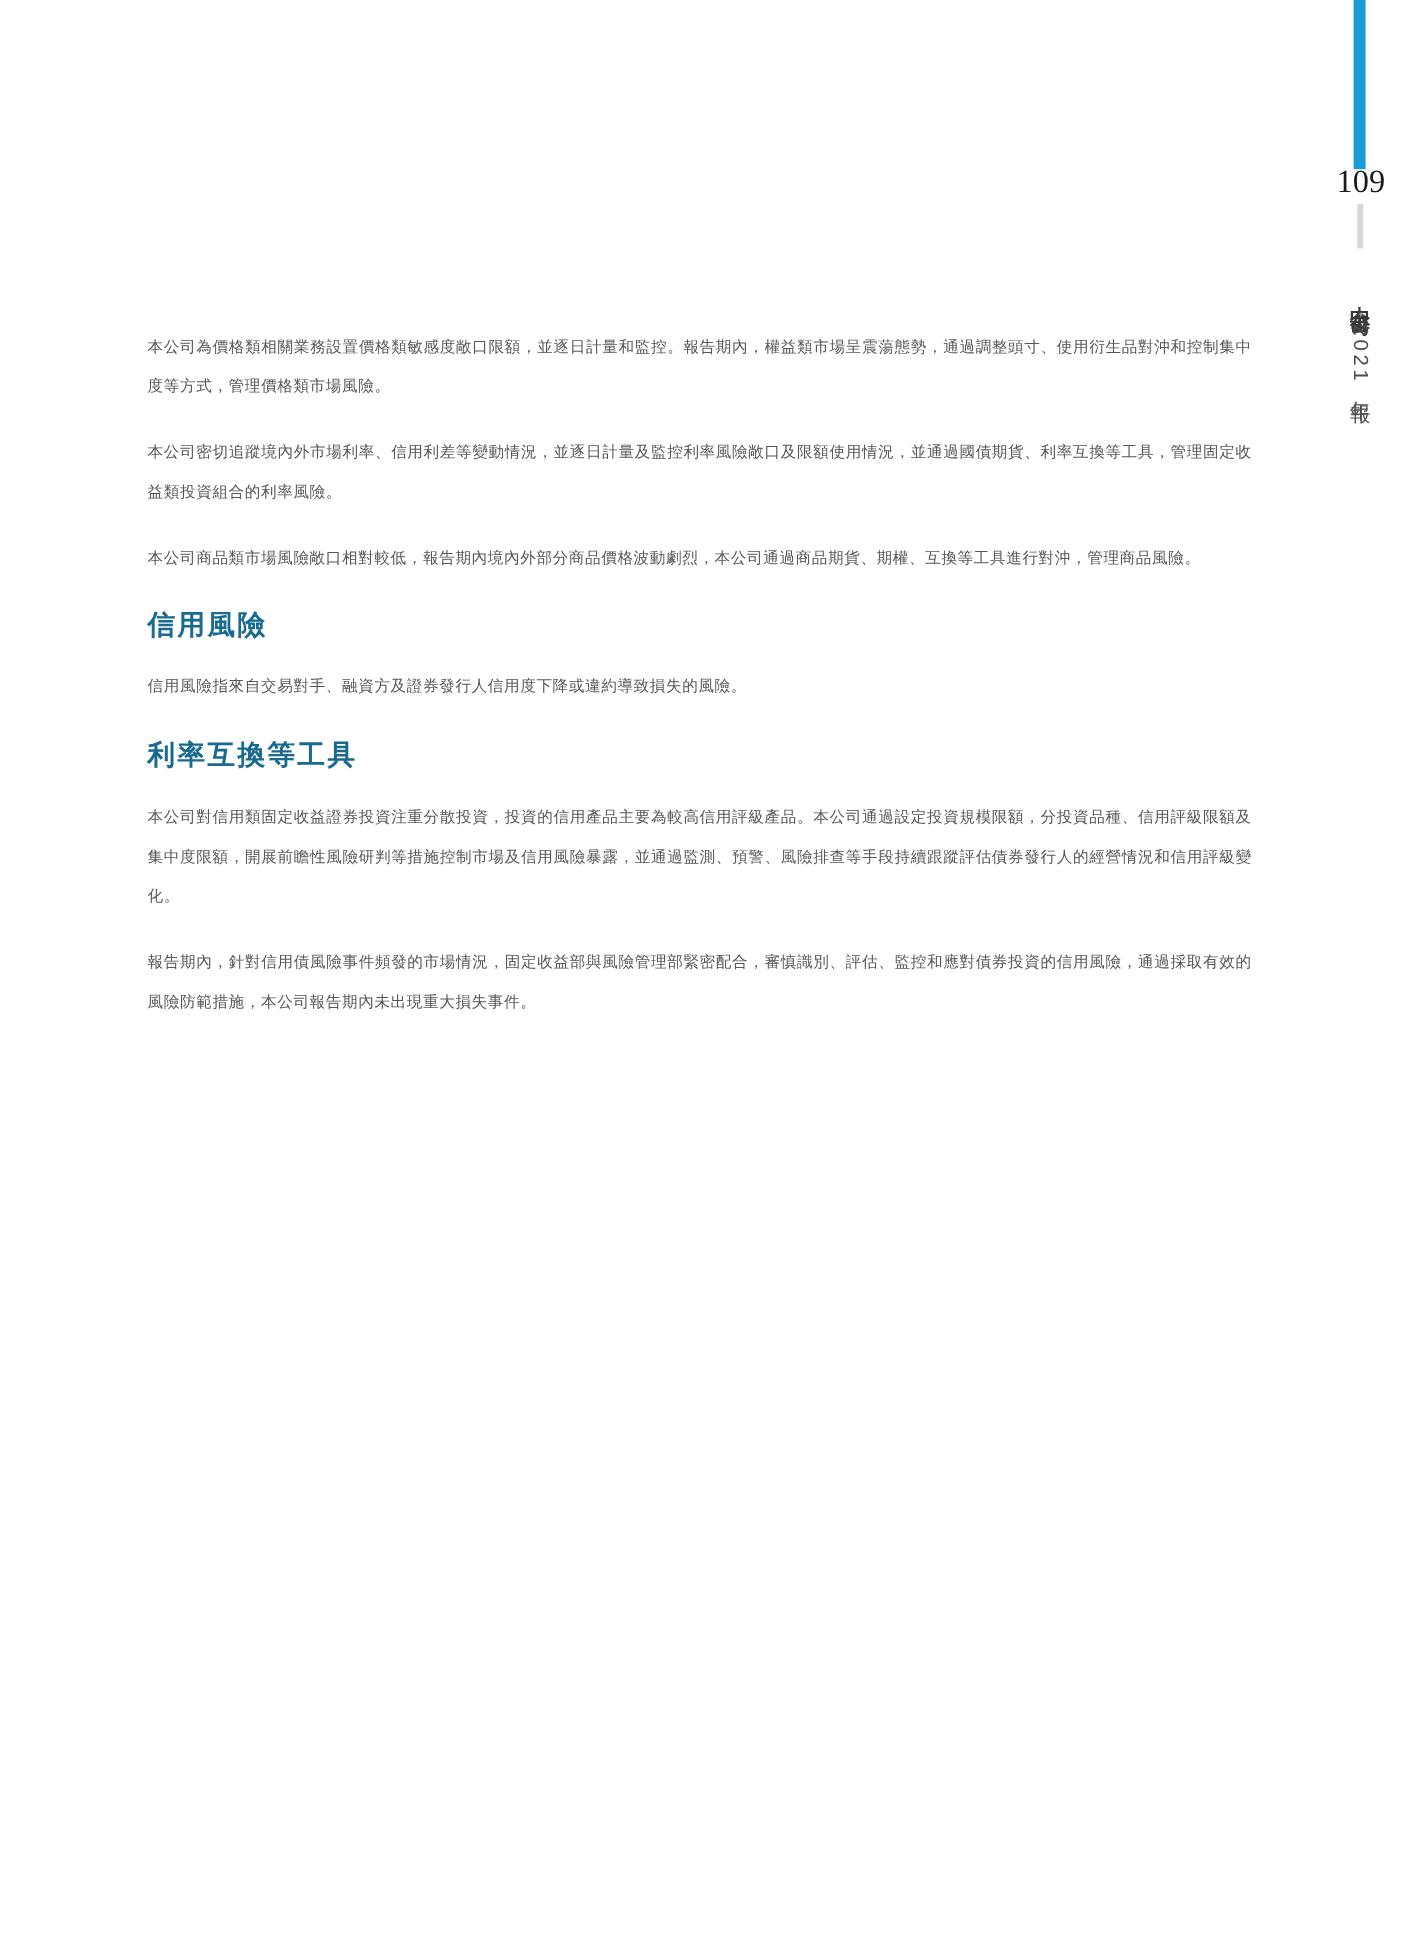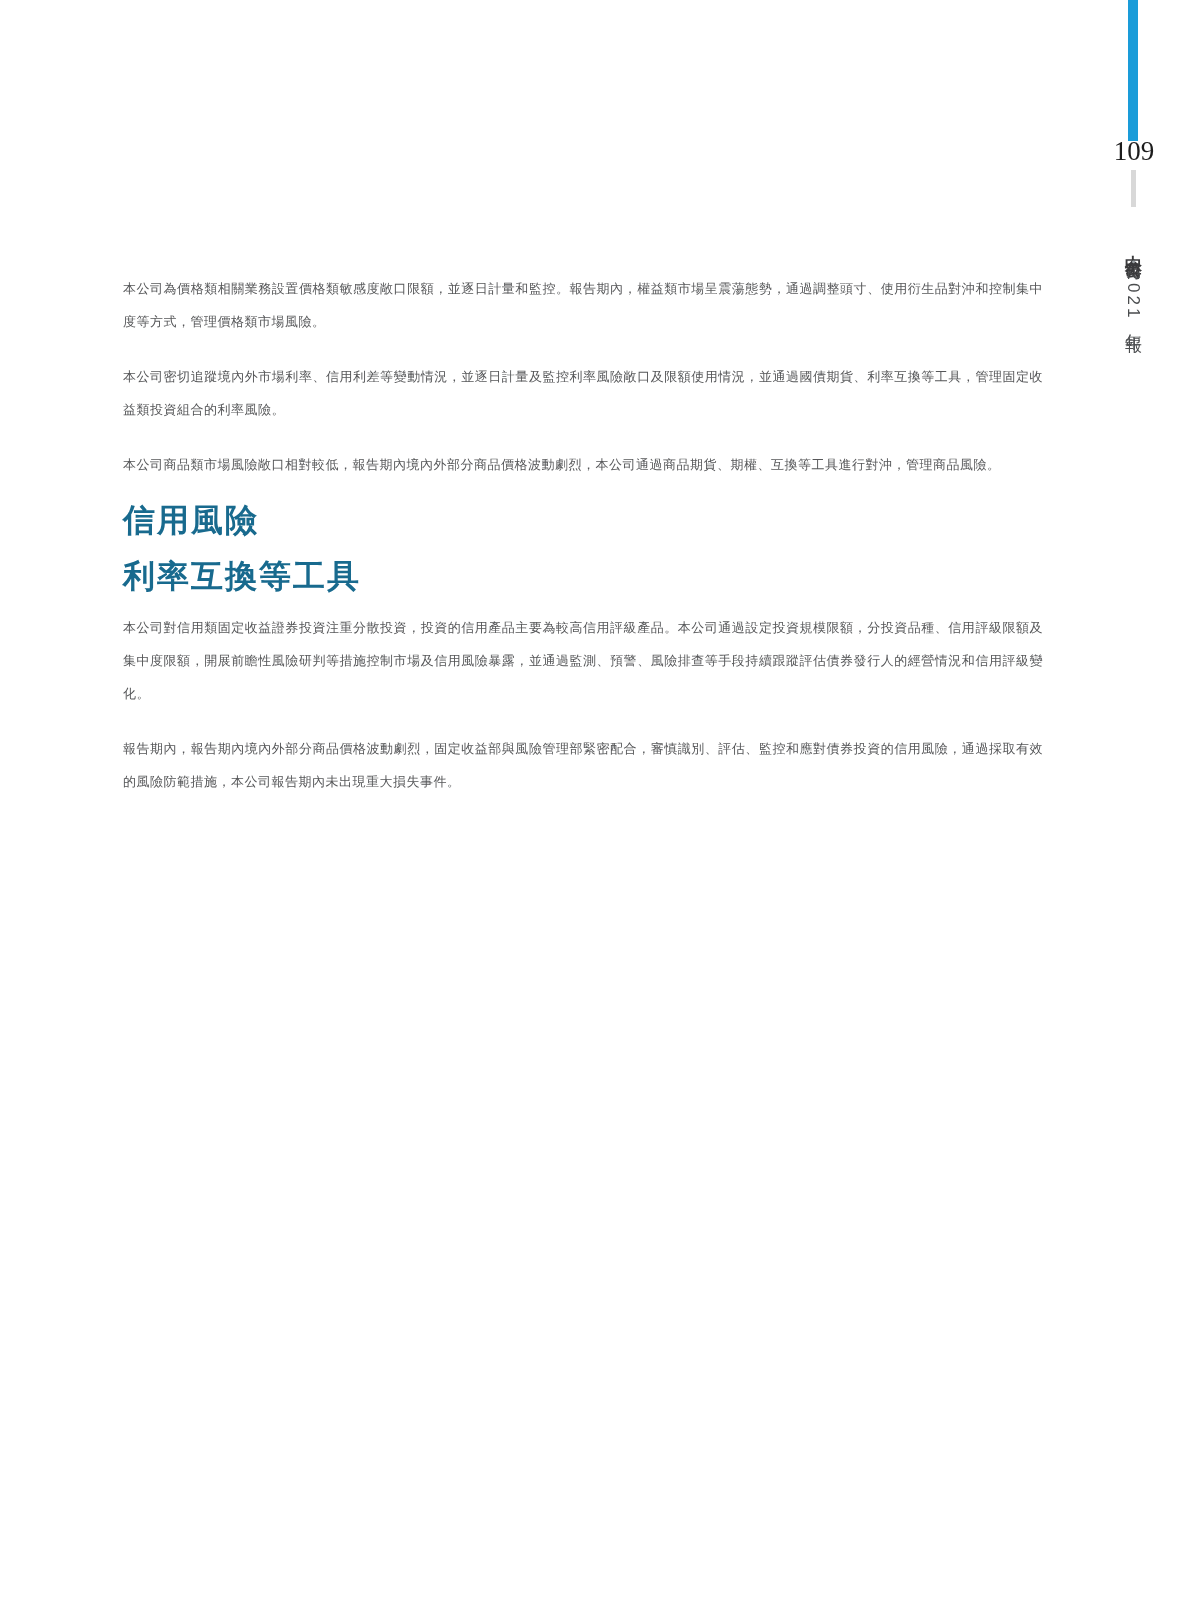--- a/index.html
+++ b/index.html
@@ -84,21 +84,21 @@
   }
   .content p {
     margin: 0 0 22px 0;
     font-size: 13px;
     line-height: 33px;
     text-align: justify;
     letter-spacing: 0.5px;
   }
   .content h2 {
     margin: 26px 0 20px 0;
-    font-size: 32px;
+    font-size: 23px;
     line-height: 30px;
     font-weight: bold;
     color: #186a8e;
     letter-spacing: 2px;
   }
   .content h2:first-of-type {
     margin-top: 24px;
   }
 </style>
 </head>
@@ -112,19 +112,20 @@
   <div class="vertical-title">
     <span class="brand">中金公司</span><span class="sep">•</span><span class="edition">2021年報</span>
   </div>
 
   <div class="content">
     <p>本公司為價格類相關業務設置價格類敏感度敞口限額，並逐日計量和監控。報告期內，權益類市場呈震蕩態勢，通過調整頭寸、使用衍生品對沖和控制集中度等方式，管理價格類市場風險。</p>
     <p>本公司密切追蹤境內外市場利率、信用利差等變動情況，並逐日計量及監控利率風險敞口及限額使用情況，並通過國債期貨、利率互換等工具，管理固定收益類投資組合的利率風險。</p>
     <p>本公司商品類市場風險敞口相對較低，報告期內境內外部分商品價格波動劇烈，本公司通過商品期貨、期權、互換等工具進行對沖，管理商品風險。</p>
 
     <h2>信用風險</h2>
+    <p>信用風險指來自交易對手、融資方及證券發行人信用度下降或違約導致損失的風險。</p>
 
     <h2>利率互換等工具</h2>
     <p>本公司對信用類固定收益證券投資注重分散投資，投資的信用產品主要為較高信用評級產品。本公司通過設定投資規模限額，分投資品種、信用評級限額及集中度限額，開展前瞻性風險研判等措施控制市場及信用風險暴露，並通過監測、預警、風險排查等手段持續跟蹤評估債券發行人的經營情況和信用評級變化。</p>
-    <p>報告期內，報告期內境內外部分商品價格波動劇烈，固定收益部與風險管理部緊密配合，審慎識別、評估、監控和應對債券投資的信用風險，通過採取有效的風險防範措施，本公司報告期內未出現重大損失事件。</p>
+    <p>報告期內，針對信用債風險事件頻發的市場情況，固定收益部與風險管理部緊密配合，審慎識別、評估、監控和應對債券投資的信用風險，通過採取有效的風險防範措施，本公司報告期內未出現重大損失事件。</p>
   </div>
 
 </div>
 
 </body></html>

